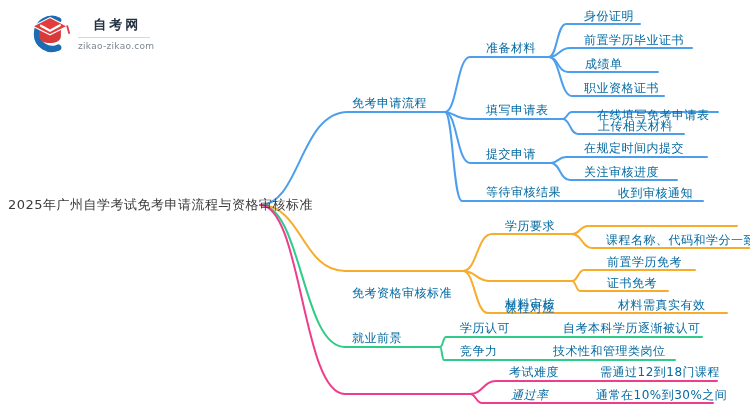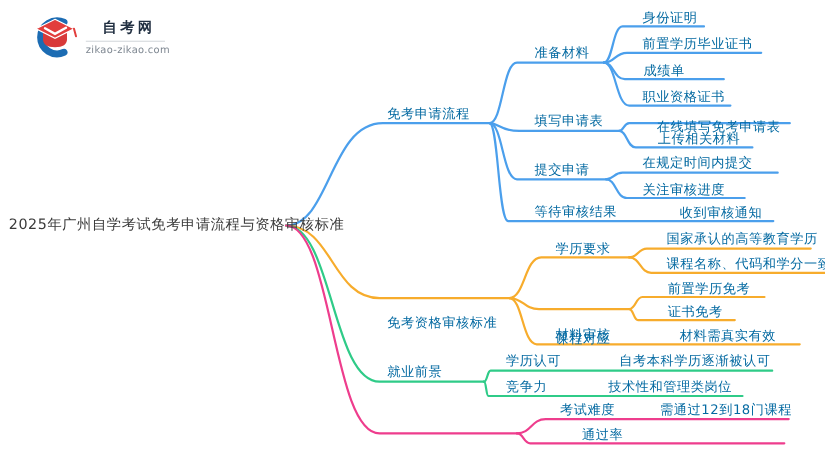--- a/index.html
+++ b/index.html
@@ -94,31 +94,31 @@
   <div class="node" style="left:597px;top:97px;margin-top:12px;">在线填写免考申请表</div>
   <div class="node" style="left:598px;top:120px;">上传相关材料</div>
   <div class="node" style="left:486px;top:148px;">提交申请</div>
   <div class="node" style="left:584px;top:142px;">在规定时间内提交</div>
   <div class="node" style="left:584px;top:166px;">关注审核进度</div>
   <div class="node" style="left:486px;top:186px;">等待审核结果</div>
   <div class="node" style="left:618px;top:187px;">收到审核通知</div>
 
   <div class="node" style="left:352px;top:256px;margin-top:31px;">免考资格审核标准</div>
   <div class="node" style="left:505px;top:220px;">学历要求</div>
-  <div class="node" style="left:606px;top:211px;">国家承认的高等教育学历</div>
   <div class="node" style="left:606px;top:234px;">课程名称、代码和学分一致</div>
   <div class="node" style="left:505px;top:266px;margin-top:36px;">课程对应</div>
   <div class="node" style="left:607px;top:256px;">前置学历免考</div>
   <div class="node" style="left:607px;top:277px;">证书免考</div>
   <div class="node" style="left:505px;top:298px;">材料审核</div>
   <div class="node" style="left:618px;top:299px;">材料需真实有效</div>
 
   <div class="node" style="left:352px;top:332px;">就业前景</div>
   <div class="node" style="left:460px;top:322px;">学历认可</div>
   <div class="node" style="left:563px;top:322px;">自考本科学历逐渐被认可</div>
   <div class="node" style="left:460px;top:345px;">竞争力</div>
   <div class="node" style="left:553px;top:345px;">技术性和管理类岗位</div>
 
   <div class="node" style="left:509px;top:366px;">考试难度</div>
   <div class="node" style="left:600px;top:366px;">需通过12到18门课程</div>
-  <div class="node" style="left:529px;top:389px;">通过率</div>
+  <div class="node" style="left:511px;top:389px;font-style:italic;">通过率</div>
+  <div class="node" style="left:596px;top:389px;">通常在10%到30%之间</div>
 
 </div>
 
 </body></html>

